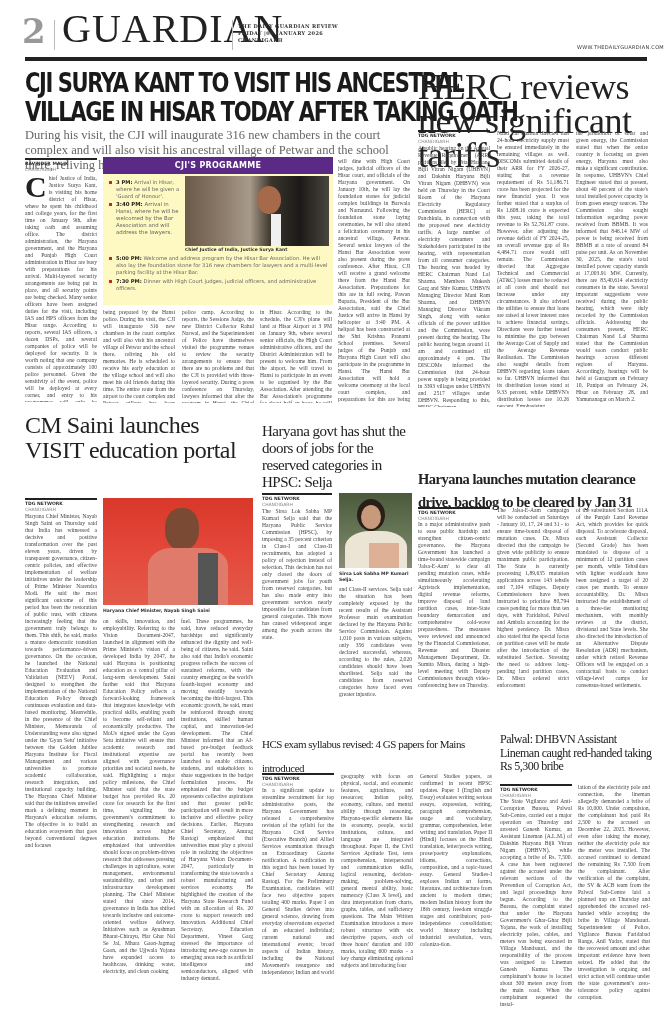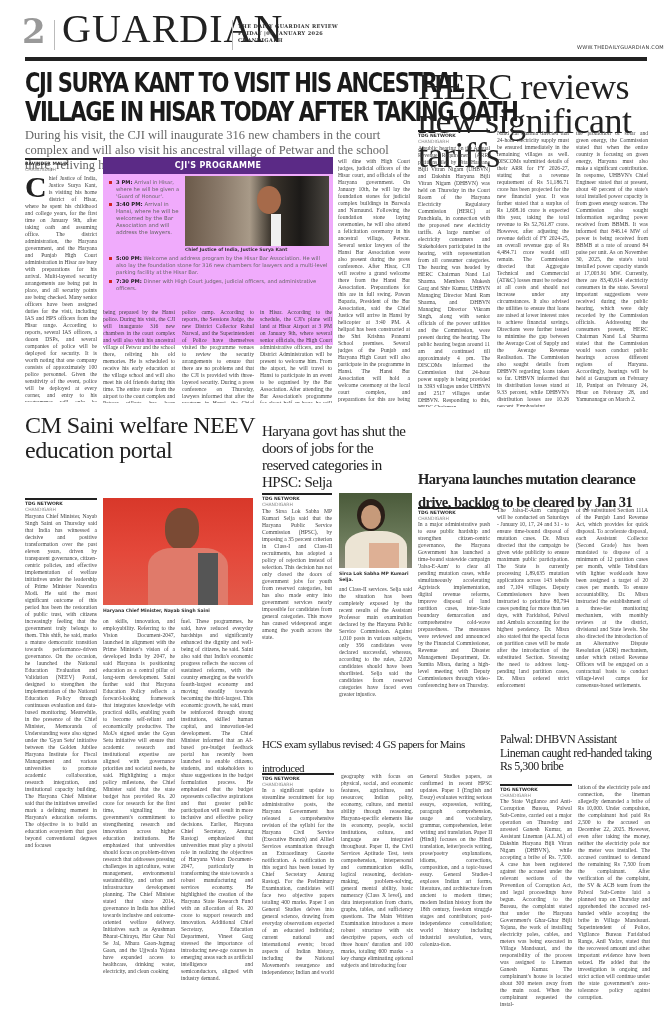--- a/index.html
+++ b/index.html
@@ -12,21 +12,21 @@
 .mast-sep2{left:232px;top:20px;width:1px;height:30px;background:#bbb}
 .mast-info{left:238px;top:23px;font-family:"DejaVu Serif",serif;font-size:5px;font-weight:bold;line-height:7px;color:#333;letter-spacing:.4px}
 .mast-url{right:8px;top:44px;font-family:"DejaVu Sans",sans-serif;font-size:5px;color:#333;letter-spacing:.3px}
 .mast-rule{left:25px;top:57px;width:622px;height:4px;background:#222}
 .h1-cji{left:25px;top:68px;width:480px;font-family:"DejaVu Sans",sans-serif;font-weight:bold;font-size:27px;line-height:29px;letter-spacing:-1.8px;transform:scaleX(.78);transform-origin:left top;white-space:nowrap;color:#1a1a1a}
 .deck-cji{left:25px;top:128px;width:380px;font-size:12.5px;line-height:15px;color:#666}
 .byline{font-family:"DejaVu Sans",sans-serif;font-size:4.5px;font-weight:bold;color:#333;border-top:2px solid #222;padding-top:1px;line-height:6px}
 .byline span{display:block;font-weight:normal;color:#888}
 .body{font-size:5.6px;line-height:7px;color:#444;text-align:justify;overflow:hidden}
 .dropcap{float:left;font-size:30px;line-height:24px;margin-right:2px;font-weight:bold;color:#222}
-.cji-box{left:103px;top:157px;width:230px;height:188px;background:#f0abfc}
+.cji-box{left:103px;top:157px;width:230px;height:148px;background:#fef9c3}
 .cji-box-head{height:17px;background:#5b2a86;color:#fff;font-family:"DejaVu Sans",sans-serif;font-weight:bold;font-size:8px;text-align:center;line-height:17px;letter-spacing:.3px}
 .cji-item{font-family:"DejaVu Sans",sans-serif;font-size:5.2px;line-height:7px;color:#666;position:relative;padding-left:9px}
 .cji-item:before{content:"";position:absolute;left:2px;top:2px;width:3px;height:3px;background:#d0221f}
 .cji-item b{color:#222}
 .photo{overflow:hidden}
 .caption{font-family:"DejaVu Sans",sans-serif;font-size:4.5px;font-weight:bold;color:#333;line-height:6px}
 .h-serif{font-family:"Liberation Serif",serif;color:#222;letter-spacing:-.5px}
 </style>
 </head>
 <body>
@@ -85,21 +85,21 @@
 <div class="abs" style="left:418px;top:130px;width:72px;">
   <div class="byline">
       <div>TDG NETWORK</div>
       <span>CHANDIGARH</span>
     </div>
 </div>
 <div class="abs body" style="left:418px;top:145px;width:72px;height:262px;">A public hearing on the Annual Revenue Requirement (ARR) petitions filed by Uttar Haryana Bijli Vitran Nigam (UHBVN) and Dakshin Haryana Bijli Vitran Nigam (DHBVN) was held on Thursday in the Court Room of the Haryana Electricity Regulatory Commission (HERC) at Panchkula, in connection with the proposed new electricity tariffs. A large number of electricity consumers and Stakeholders participated in the hearing, with representation from all consumer categories. The hearing was headed by HERC Chairman Nand Lal Sharma. Members Mukesh Garg and Shiv Kumar, UHBVN Managing Director Mani Ram Sharma, and DHBVN Managing Director Vikram Singh, along with senior officials of the power utilities and the Commission, were present during the hearing. The public hearing began around 11 am and continued till approximately 4 pm. The DISCOMs informed the Commission that 24-hour power supply is being provided in 3393 villages under UHBVN and 2517 villages under DHBVN. Responding to this, HERC Chairman</div>
 <div class="abs body" style="left:497px;top:130px;width:72px;height:277px;">Nand Lal Sharma directed that 24-hour electricity supply must be ensured immediately in the remaining villages as well. DISCOMs submitted details of their ARR for FY 2026-27, stating that a revenue requirement of Rs 51,186.71 crore has been projected for the new financial year. It was further stated that a surplus of Rs 1,608.16 crore is expected this year, taking the total revenue to Rs 52,761.87 crore. However, after adjusting the revenue deficit of FY 2024-25, an overall revenue gap of Rs 4,484.71 crore would still remain. The Commission directed that Aggregate Technical and Commercial (AT&amp;C) losses must be reduced at all costs and should not increase under any circumstances. It also advised the utilities to ensure that loans are raised at lower interest rates to achieve financial savings. Directions were further issued to minimise the gap between the Average Cost of Supply and the Average Revenue Realisation. The Commission also sought details from DHBVN regarding loans taken so far. UHBVN informed that its distribution losses stand at 9.33 percent, while DHBVN's distribution losses are 10.26 percent. Emphasising</div>
 <div class="abs body" style="left:576px;top:130px;width:72px;height:277px;">the promotion of solar and green energy, the Commission stated that when the entire country is focusing on green energy, Haryana must also make a significant contribution. In response, UHBVN's Chief Engineer stated that at present, about 40 percent of the state's total installed power capacity is from green energy sources. The Commission also sought information regarding power received from BBMB. It was informed that 846.14 MW of power is being received from BBMB at a rate of around 84 paise per unit. As on November 30, 2025, the state's total installed power capacity stands at 17,003.91 MW. Currently, there are 83,40,614 electricity consumers in the state. Several important suggestions were received during the public hearing, which were duly recorded by the Commission officials. Addressing the consumers present, HERC Chairman Nand Lal Sharma stated that the Commission would soon conduct public hearings across different regions of Haryana. Accordingly, hearings will be held at Gurugram on February 10, Panipat on February 24, Hisar on February 28, and Yamunanagar on March 2.</div>
 
-<div class="abs h-serif" style="left:25px;top:413px;width:230px;font-size:24px;line-height:25px;">CM Saini welfare NEEV education portal</div>
+<div class="abs h-serif" style="left:25px;top:413px;width:230px;font-size:24px;line-height:25px;">CM Saini launches VISIT education portal</div>
 <div class="abs" style="left:25px;top:498px;width:72px;">
   <div class="byline">
       <div>TDG NETWORK</div>
       <span>CHANDIGARH</span>
     </div>
 </div>
 <div class="abs body" style="left:25px;top:513px;width:72px;height:505px;">Haryana Chief Minister, Nayab Singh Saini on Thursday said that India has witnessed a decisive and positive transformation over the past eleven years, driven by transparent governance, citizen-centric policies, and effective implementation of welfare initiatives under the leadership of Prime Minister Narendra Modi. He said the most significant outcome of this period has been the restoration of public trust, with citizens increasingly feeling that the government truly belongs to them. This shift, he said, marks a mature democratic transition towards performance-driven governance. On the occasion, he launched the National Education Evaluation and Validation (NEEV) Portal, designed to strengthen the implementation of the National Education Policy through continuous evaluation and data-based monitoring. Meanwhile, in the presence of the Chief Minister, Memoranda of Understanding were also signed under the 'Gyan Setu' initiative between the Golden Jubilee Haryana Institute for Fiscal Management and various universities to promote academic collaboration, research integration, and institutional capacity building. The Haryana Chief Minister said that the initiatives unveiled mark a defining moment in Haryana's education reforms. The objective is to build an education ecosystem that goes beyond conventional degrees and focuses</div>
 <div class="abs photo" style="left:103px;top:498px;width:150px;height:107px;background:linear-gradient(180deg,#d8382a 0%,#e4483a 50%,#e35a4a 100%);">
   <div style="position:absolute;left:62px;top:10px;width:34px;height:42px;border-radius:45%;background:#7a4a34;"></div>
   <div style="position:absolute;left:45px;top:50px;width:80px;height:60px;border-radius:30% 30% 0 0;background:#e07a6a;"></div>

